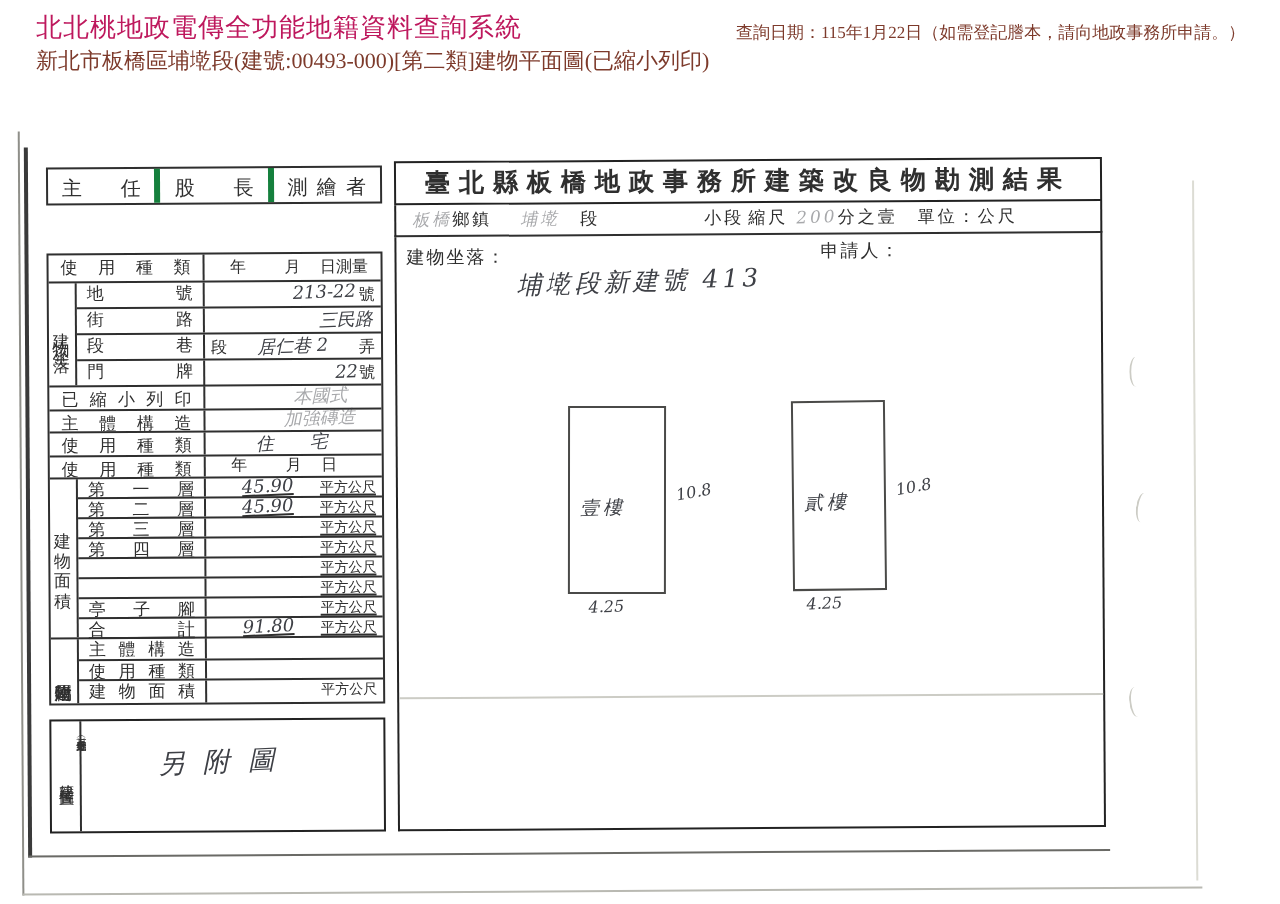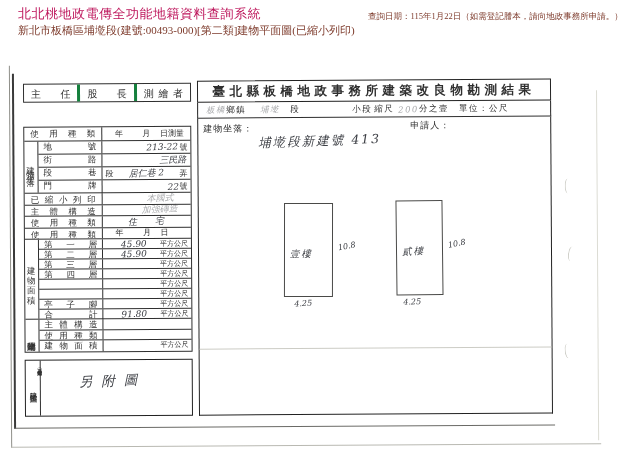--- a/index.html
+++ b/index.html
@@ -43,21 +43,21 @@
   .hand { font-family:"DejaVu Serif",serif; font-style:italic; color:#3e4046;
           display:inline-block; transform:rotate(-2deg); }
   .faint { opacity:.45; }
 
   
   .ltable { position:absolute; left:16px; top:73px; width:168px;
             border:1px solid #2f2f2f; font-size:8.5px; }
   .tr { display:flex; border-bottom:1px solid #2f2f2f; }
   .nb { border-bottom:none; }
   .h14 { height:14px; } .h13 { height:13px; } .h11 { height:11.5px; }
-  .h10 { height:10px; } .h105{ height:10.5px; }
+  .h10 { height:10px;text-decoration:underline; } .h105{ height:10.5px; }
   .lbl  { width:64px; padding:0 5px; border-right:1px solid #2f2f2f;
           text-align:justify; text-align-last:justify; display:block; line-height:1.3; overflow:hidden; }
   .lblwide { width:78px; padding:0 6px; border-right:1px solid #2f2f2f;
              text-align:justify; text-align-last:justify; line-height:1.5; overflow:hidden; }
   .val  { flex:1; display:flex; align-items:center; justify-content:flex-end;
           padding:0 3px; font-size:8px; position:relative; overflow:visible; white-space:nowrap; }
   .val .hand { font-size:9px; margin-right:1px; }
   .val.spread { justify-content:space-between; }
   .unit { font-size:7px; letter-spacing:0; margin-left:12px; }
   .daterow { display:flex; font-size:8px; }

